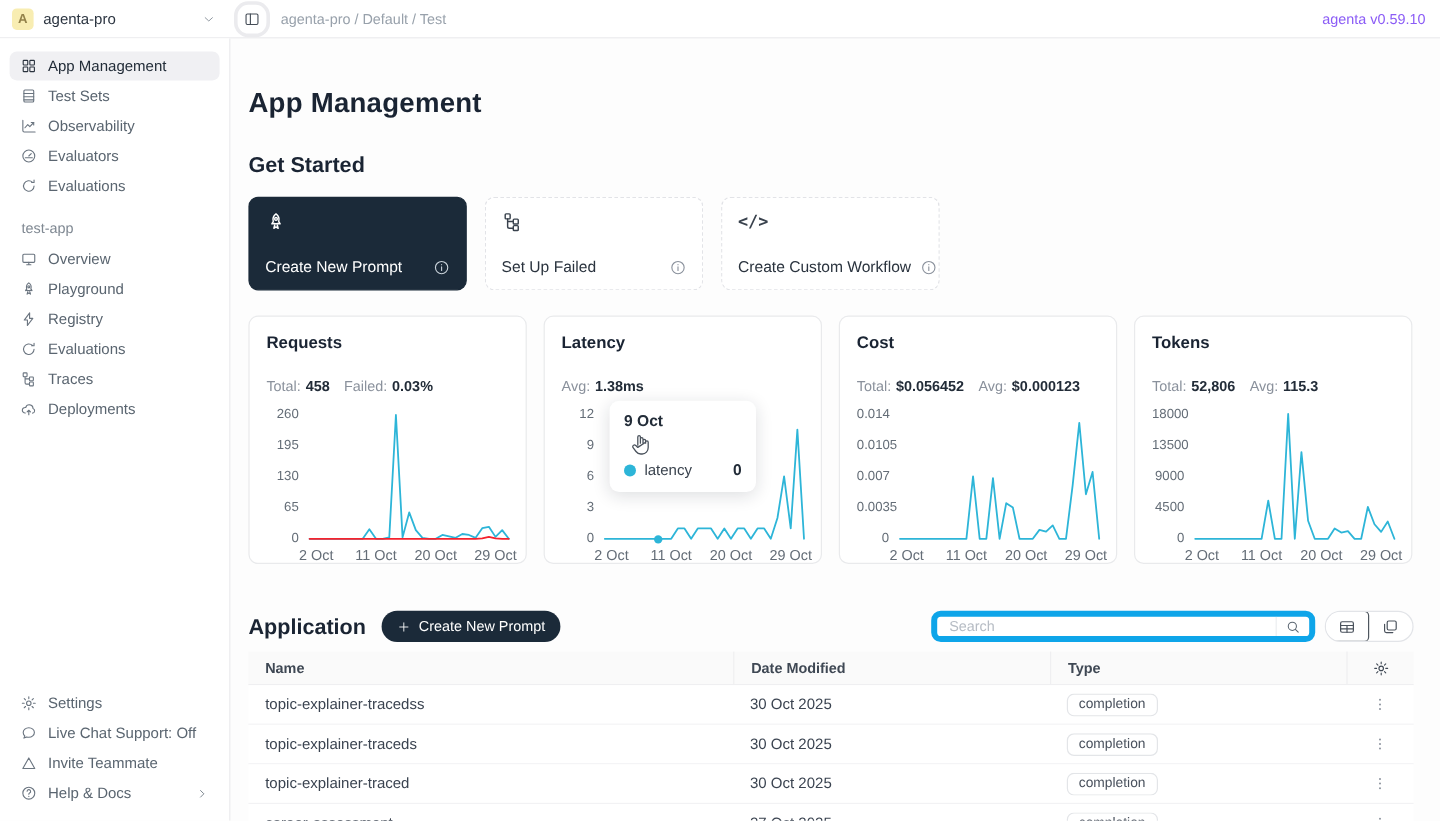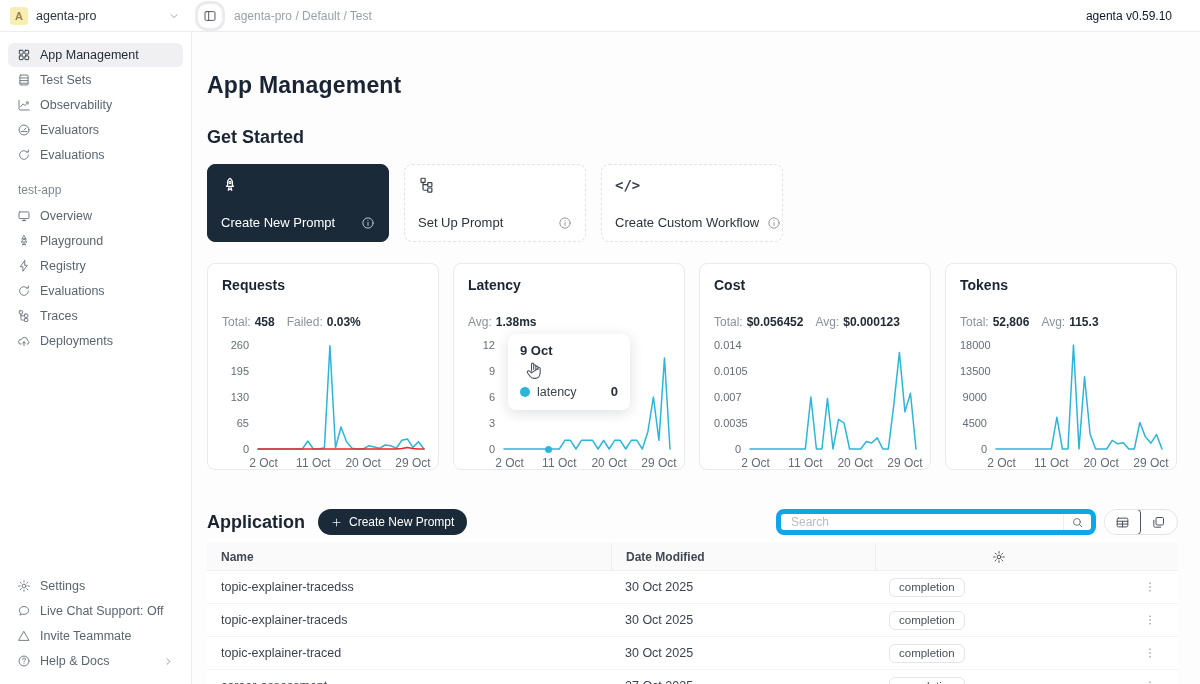--- a/index.html
+++ b/index.html
@@ -14,21 +14,21 @@
     display:flex; align-items:center; }
   .ws { width:192px; display:flex; align-items:center; gap:8px; padding:0 12px 0 10px; }
   .ws-avatar { width:18px; height:18px; border-radius:4px; background:#f8edb2; color:#93824a;
     font-size:11px; font-weight:700; display:flex; align-items:center; justify-content:center; }
   .ws-name { font-size:12.5px; color:#2b3440; }
   .ws-chevron { margin-left:auto; color:#8b939d; width:12px; height:12px; }
   .panel-toggle { margin-left:6px; width:24px; height:24px; border-radius:9px; background:#fff;
     box-shadow:0 0 0 3px #ebebee; display:flex; align-items:center; justify-content:center; color:#444c56; }
   .panel-toggle .icon { width:14px; height:14px; }
   .breadcrumb { margin-left:12px; font-size:12px; color:#98a1ab; }
-  .version { margin-left:auto; margin-right:28px; font-size:12px; color:#0f172a; }
+  .version { margin-left:auto; margin-right:12px; font-size:12px; color:#8b5cf6; }
 
   
   .shell { display:flex; height:652px; }
   .sidebar { width:192px; background:#fff; border-right:1px solid #ececee;
     display:flex; flex-direction:column; padding:10px 0 10px; }
   .sb-item { display:flex; align-items:center; gap:9px; height:24px; margin:1px 8px;
     padding:0 9px; border-radius:6px; font-size:12.5px; color:#5a6570; cursor:pointer; }
   .sb-item .icon { color:#6b7580; }
   .sb-item.active { background:#f0f0f3; color:#222c38; font-weight:500; }
   .sb-item.active .icon { color:#2a333e; }
@@ -330,21 +330,21 @@
         <div class="gs-card">
           <span class="icon top-icon">
             <svg viewBox="0 0 24 24" fill="none" stroke="currentColor" stroke-width="1.6" stroke-linecap="round" stroke-linejoin="round">
               <rect x="4" y="3" width="5.5" height="5.5" rx="1"></rect>
               <path d="M6.7 8.5v8.5a2 2 0 0 0 2 2h4.3M6.7 11.5H13"></path>
               <rect x="13" y="8.8" width="5.5" height="5.5" rx="1"></rect>
               <rect x="13" y="16" width="5.5" height="5.5" rx="1"></rect>
             </svg>
           </span>
           <div class="gs-label-row">
-            <span class="gs-label">Set Up Prompt</span>
+            <span class="gs-label">Set Up Failed</span>
             <span class="icon gs-info">
               <svg viewBox="0 0 24 24" fill="none" stroke="currentColor" stroke-width="1.6" stroke-linecap="round" stroke-linejoin="round">
                 <circle cx="12" cy="12" r="8.8"></circle>
                 <path d="M12 11v5.2"></path>
                 <path d="M12 7.6v.2"></path>
               </svg>
             </span>
           </div>
         </div>
         <div class="gs-card">
@@ -537,20 +537,21 @@
               </span>
           </button>
         </div>
       </div>
     </div>
 
     <div class="app-table">
       <div class="t-header" id="t-header">
           <div class="t-cell">Name</div>
           <div class="t-cell">Date Modified</div>
+          <div class="t-cell">Type</div>
           <div class="t-cell t-cell-actions">
             <span class="icon">
               <svg viewBox="0 0 24 24" fill="none" stroke="currentColor" stroke-width="1.6" stroke-linecap="round" stroke-linejoin="round">
                 <circle cx="12" cy="12" r="3.2"></circle>
                 <path d="M12 2.8v2.6M12 18.6v2.6M2.8 12h2.6M18.6 12h2.6M5.5 5.5l1.8 1.8M16.7 16.7l1.8 1.8M18.5 5.5l-1.8 1.8M7.3 16.7l-1.8 1.8"></path>
               </svg>
             </span>
           </div>
         </div>
       <div id="t-body">

